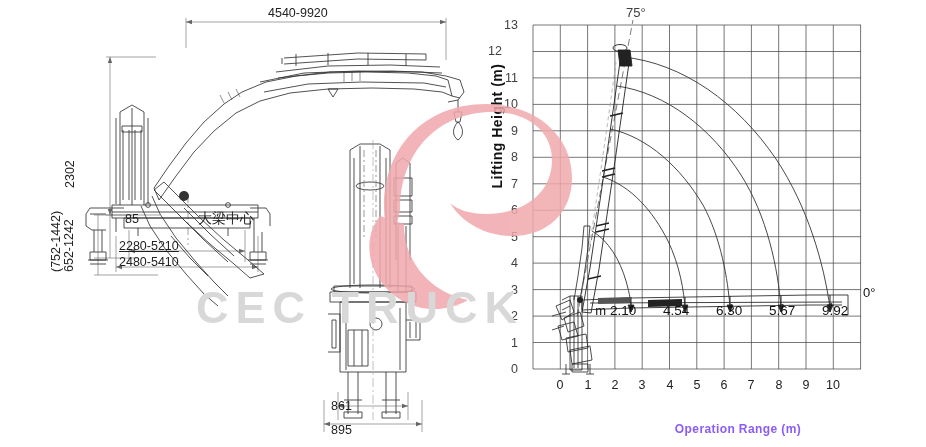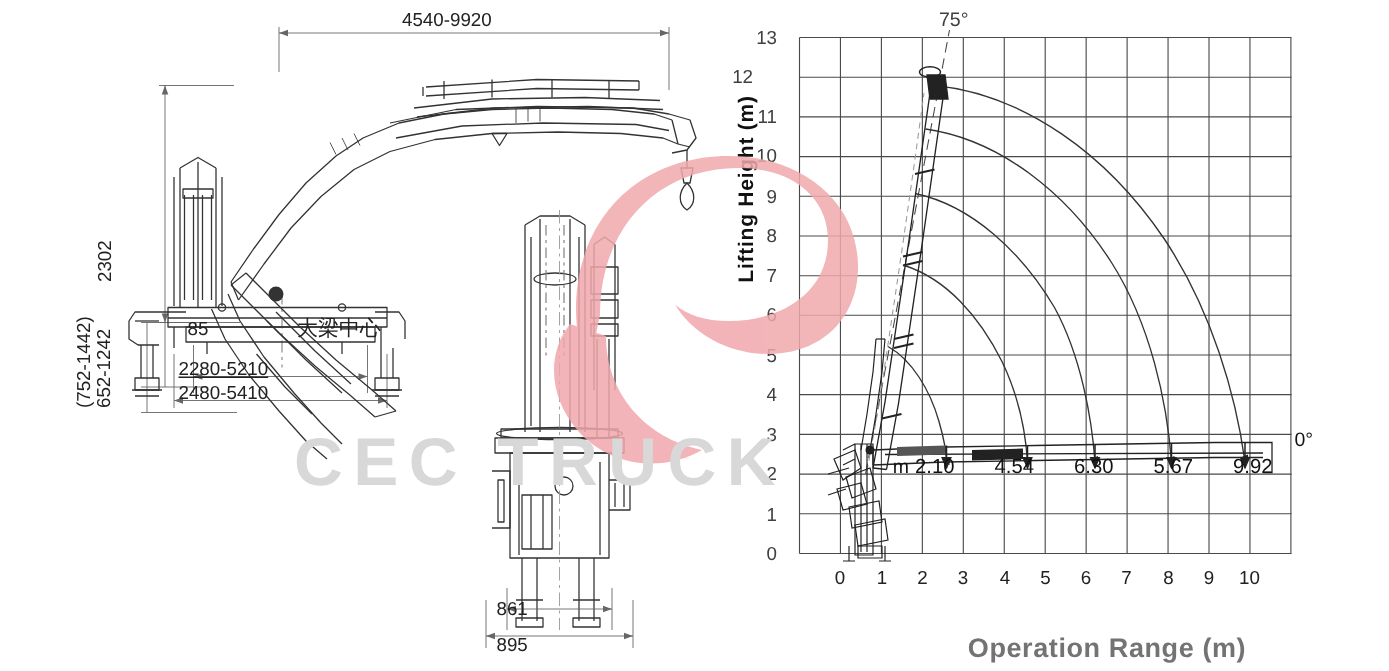--- a/index.html
+++ b/index.html
@@ -19,21 +19,21 @@
   #chart-panel{position:absolute;left:470px;top:0;width:456px;height:447px;z-index:3;}
 
   .axis-num{position:absolute;font-size:12.5px;color:#404040;text-align:right;
             font-family:"Liberation Sans",sans-serif;line-height:12px;}
   .xaxis-num{position:absolute;font-size:12.5px;color:#222;text-align:center;width:20px;
              font-family:"Liberation Sans",sans-serif;}
   #ylabel{position:absolute;left:-53px;top:118px;width:160px;
           transform:rotate(-90deg);transform-origin:center center;
           font-size:14px;font-weight:700;letter-spacing:.5px;color:#111;text-align:center;}
   #xlabel{position:absolute;left:118px;top:422px;width:300px;text-align:center;
-          font-size:18px;font-weight:700;letter-spacing:.4px;color:#737373;}
+          font-size:12px;font-weight:700;letter-spacing:.4px;color:#8b5cf6;}
   #ang75{position:absolute;left:156px;top:5px;font-size:13px;color:#404040;}
   #ang0{position:absolute;left:393px;top:285px;font-size:13px;color:#111;}
 
   
   #loadtable{position:absolute;left:106px;top:303px;font-size:13.5px;color:#111;
              line-height:15px;white-space:nowrap;}
   #loadtable .trow{display:flex;}
   #loadtable .unit{width:30px;text-align:right;padding-right:4px;font-size:13px;}
   #loadtable .cell{width:53px;}
 

